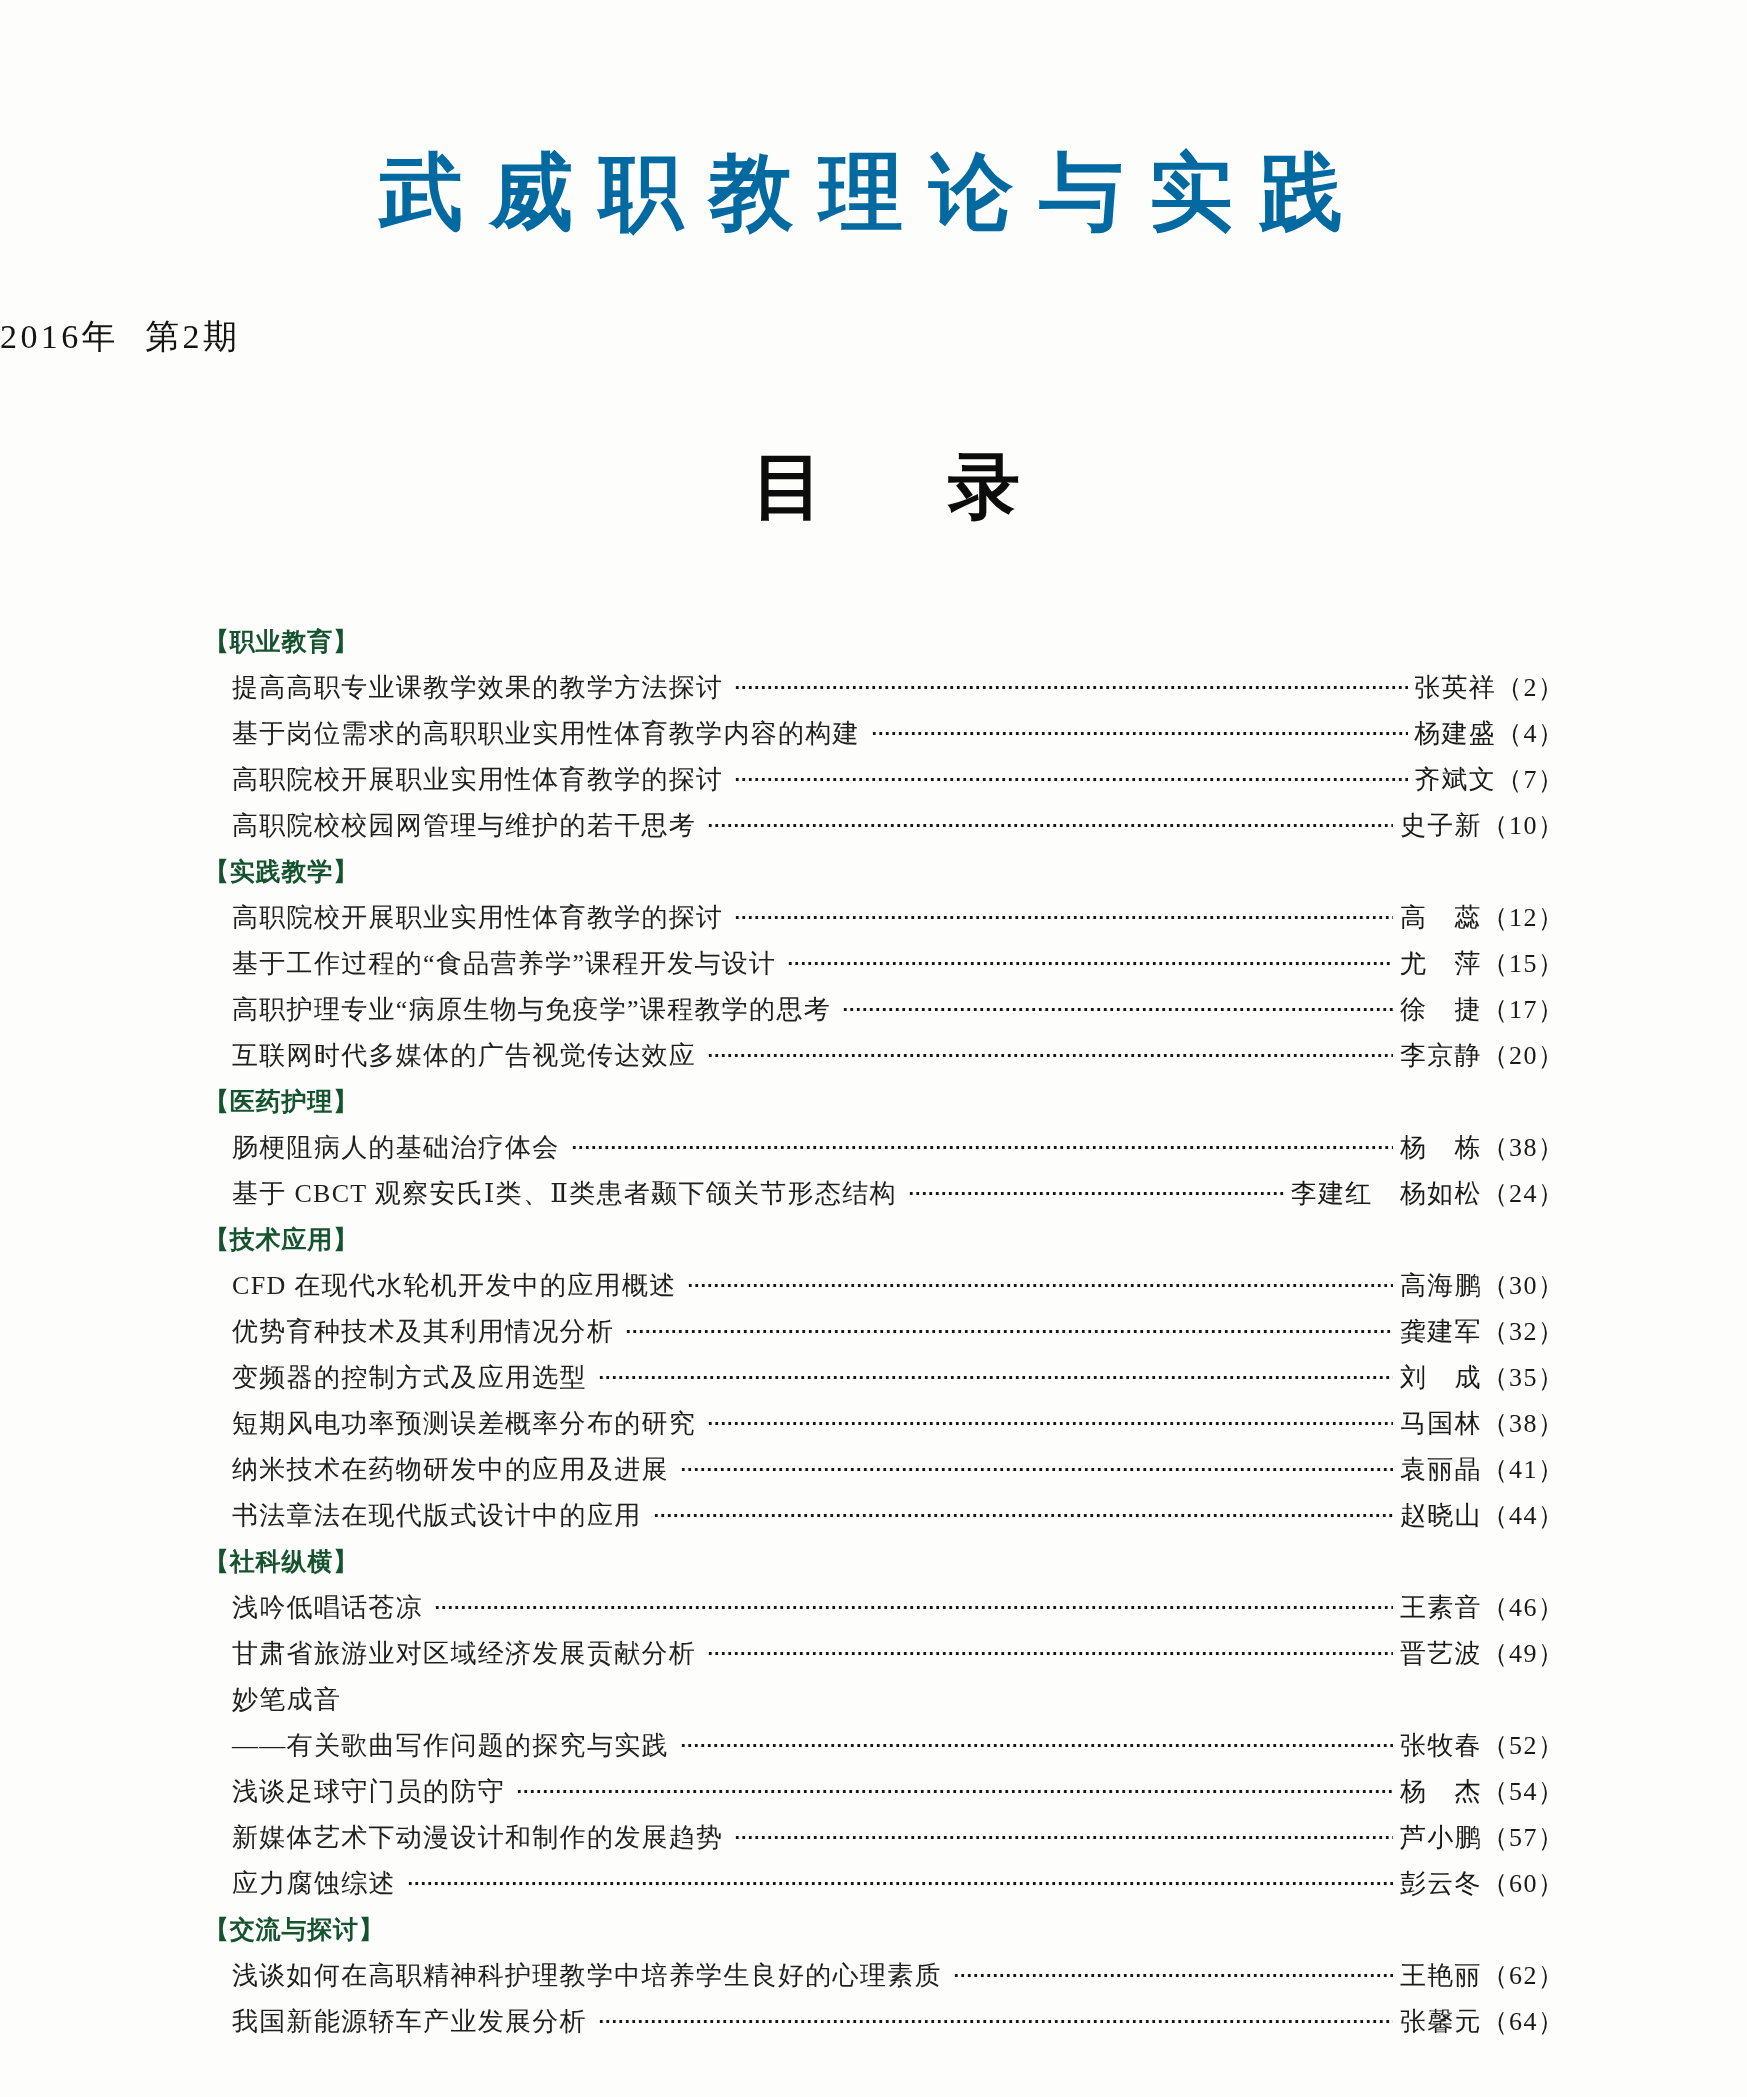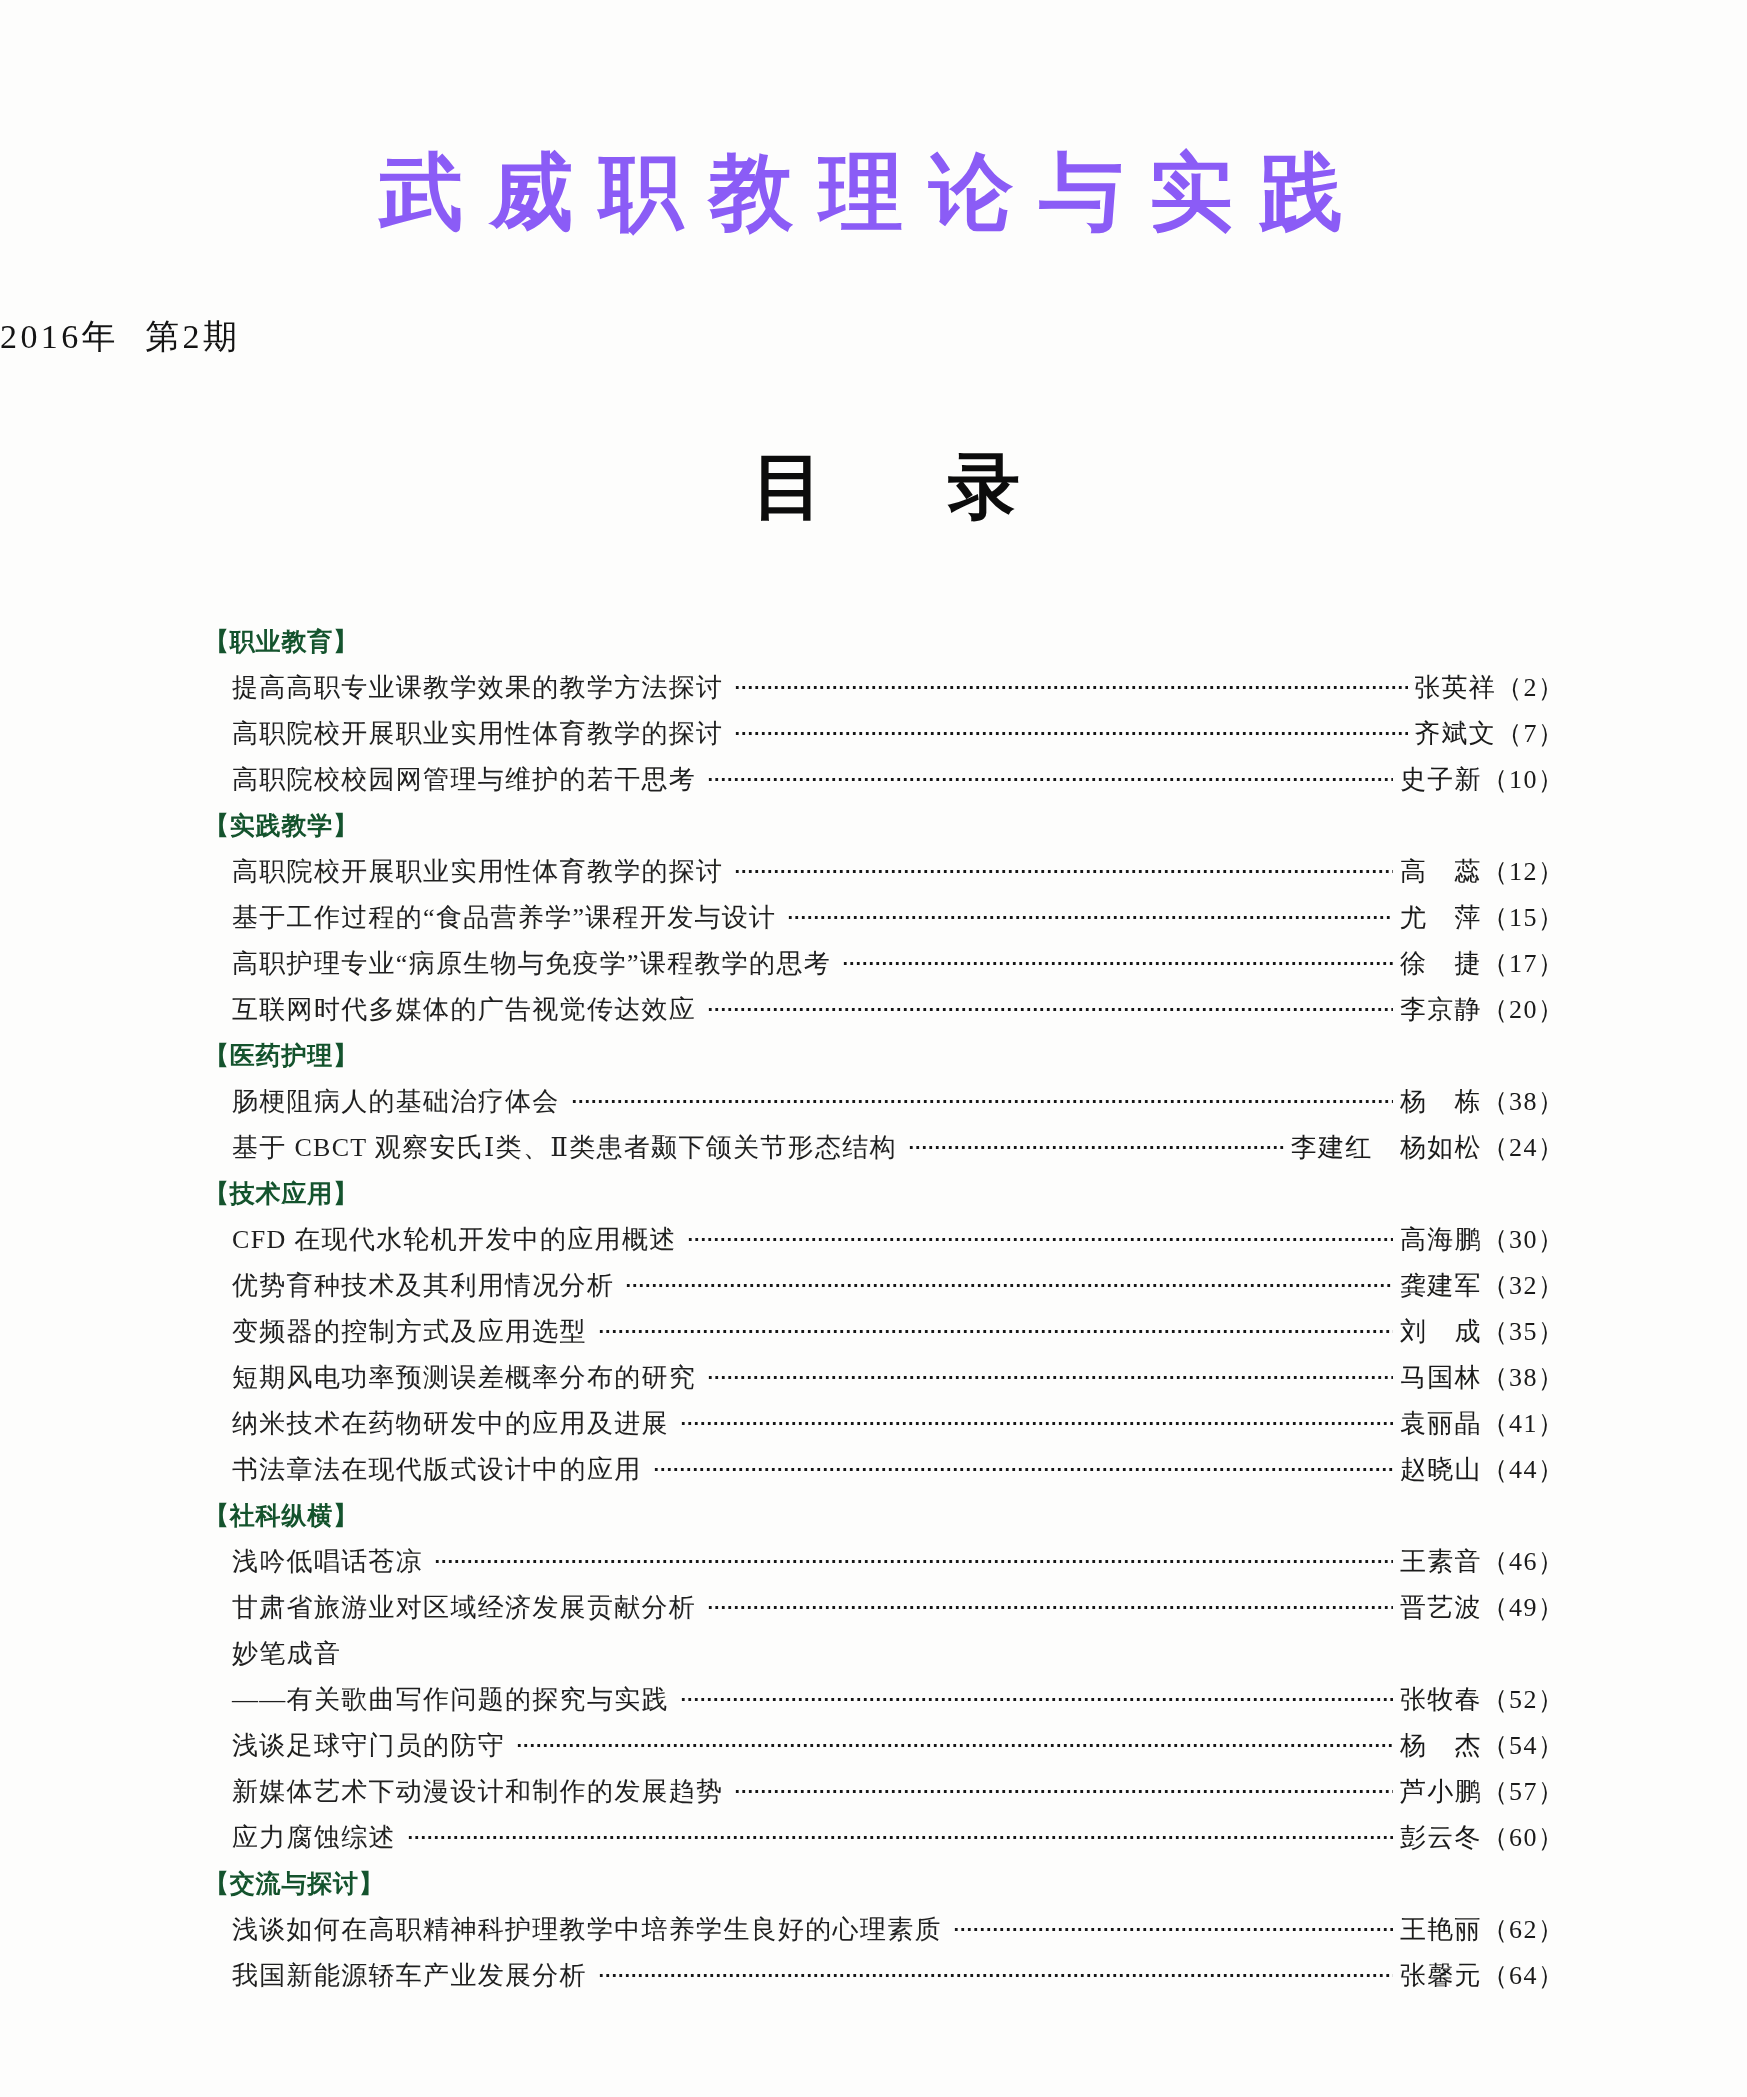--- a/index.html
+++ b/index.html
@@ -16,21 +16,21 @@
     position: absolute;
     top: 147px;
     left: 0;
     width: 100%;
     text-align: center;
     font-size: 84px;
     font-weight: bold;
     letter-spacing: 26px;
     box-sizing: border-box;
     white-space: nowrap;
-    color: #8b5cf6;
+    color: #0369a1;
     line-height: 1.1;
   }
   .issue-line {
     position: absolute;
     top: 317px;
     left: 0;
     width: 100%;
     text-align: left;
     font-size: 34px;
     letter-spacing: 3.4px;
@@ -104,20 +104,25 @@
 <div class="toc-heading"><span>目</span><span class="heading-gap"></span><span>录</span></div>
 
 <div class="toc">
     <div class="section-header">【职业教育】</div>
     <div class="entry">
       <span class="entry-title">提高高职专业课教学效果的教学方法探讨</span>
       <span class="leader"></span>
       <span class="entry-author">张英祥（2）</span>
     </div>
     <div class="entry">
+      <span class="entry-title">基于岗位需求的高职职业实用性体育教学内容的构建</span>
+      <span class="leader"></span>
+      <span class="entry-author">杨建盛（4）</span>
+    </div>
+    <div class="entry">
       <span class="entry-title">高职院校开展职业实用性体育教学的探讨</span>
       <span class="leader"></span>
       <span class="entry-author">齐斌文（7）</span>
     </div>
     <div class="entry">
       <span class="entry-title">高职院校校园网管理与维护的若干思考</span>
       <span class="leader"></span>
       <span class="entry-author">史子新（10）</span>
     </div>
     <div class="section-header">【实践教学】</div>

